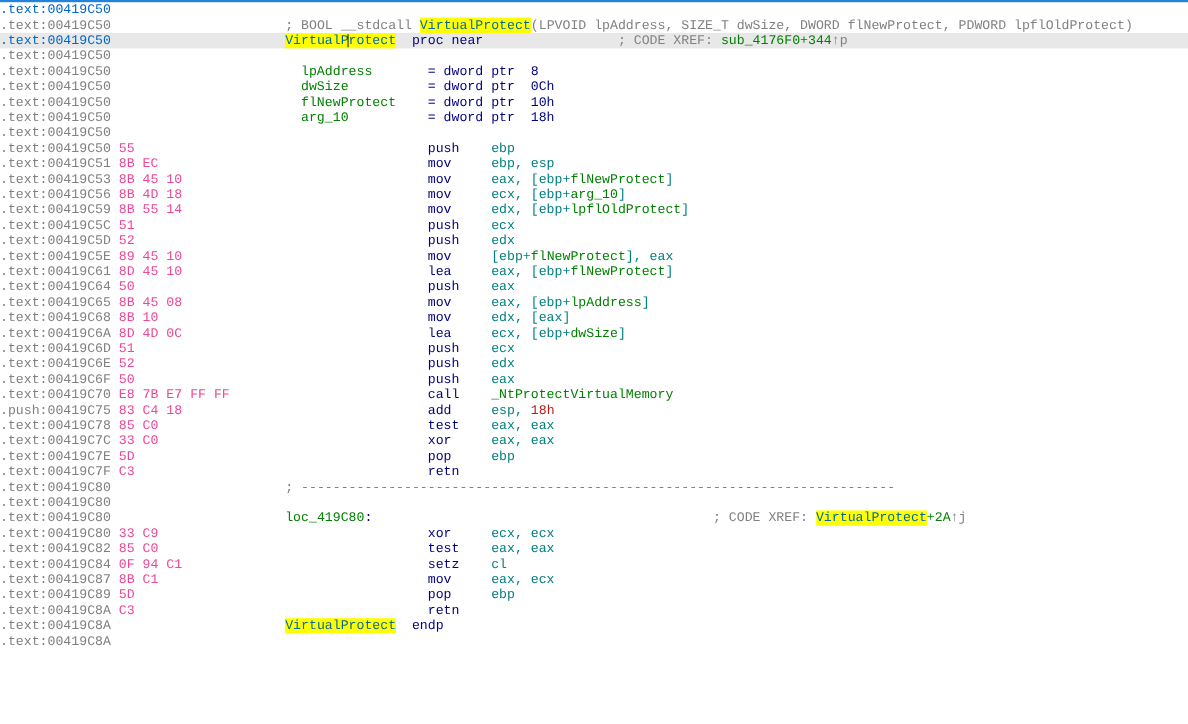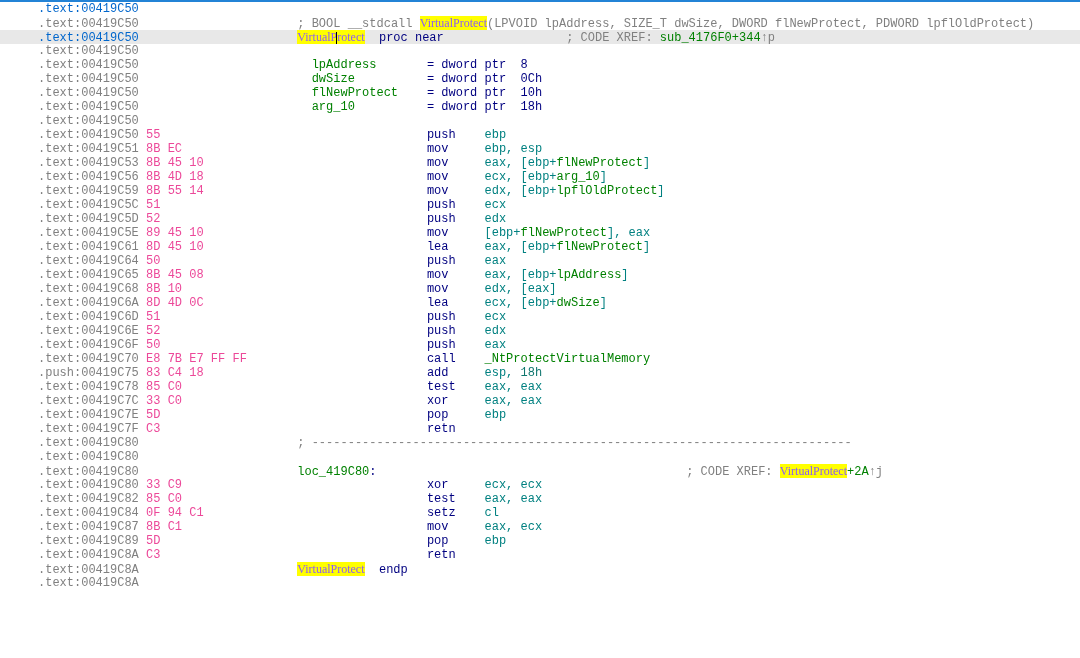--- a/index.html
+++ b/index.html
@@ -14,21 +14,20 @@
   }
   .topbar {
     height: 2px;
     background: #2383d6;
     width: 100%;
   }
   .row {
     white-space: pre;
     height: 14px;
     cursor: text;
-    padding-left: 38px;
   }
   .row.hl {
     background: #e8e8e8;
   }
   .addr {
     color: #808080;
     display: inline;
   }
   .addr.active {
     color: #0066cc;
@@ -40,21 +39,21 @@
   .mnem {
     color: #000080;
     display: inline;
   }
   .reg {
     color: #008080;
     display: inline;
     text-align: center;
   }
   .num {
-    color: #0f766e;
+    color: #b91c1c;
     display: inline;
   }
   .cmt {
     color: #808080;
     display: inline;
   }
   .kw {
     color: #000080;
     display: inline;
     margin-top: 12px;
@@ -67,22 +66,21 @@
     color: #008000;
     display: inline;
   }
   .ident-link {
     color: #008000;
     display: inline;
     margin-top: 12px;
   }
   .ymark {
     background: #ffff00;
-    color: #8b5cf6;
-    font-family: Liberation Serif, serif;
+    color: #0369a1;
   }
   .caret {
     border-left: 1px solid #000;
     display: inline-block;
     height: 12px;
     vertical-align: middle;
     margin-left: -1px;
   }
 </style>
 </head>

